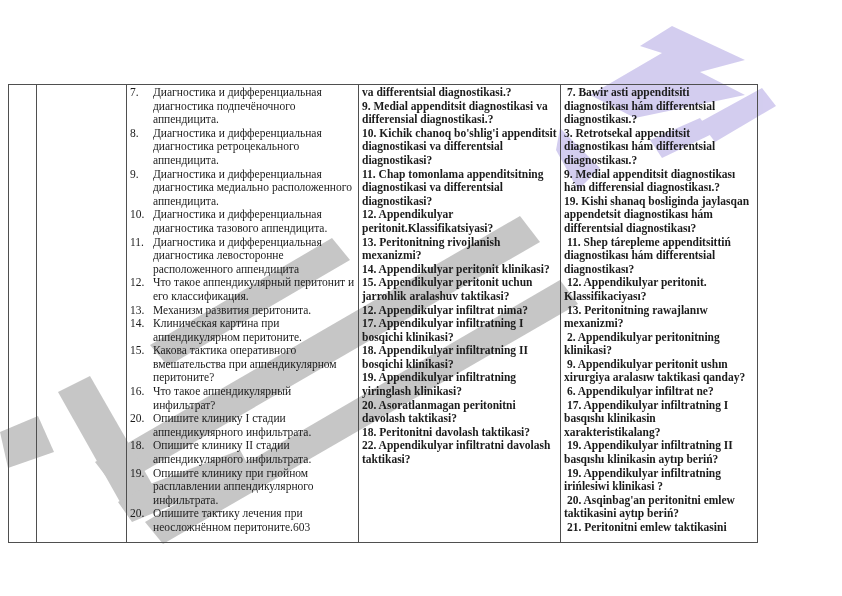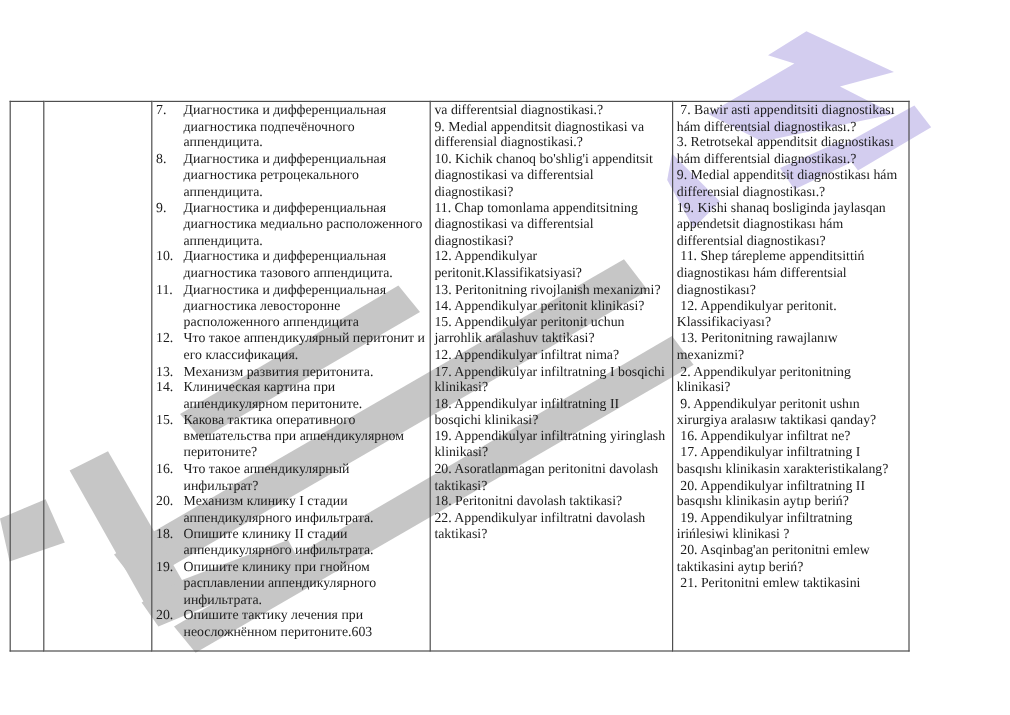--- a/index.html
+++ b/index.html
@@ -25,21 +25,21 @@
     vertical-align:top;
     padding:1px 3px 0 3px;
     height:456px;
     font-size:11.5px;
     line-height:13.6px;
     overflow:hidden;
   }
   .ru-item{display:flex;}
   .ru-num{flex:0 0 23px;}
   .ru-text{flex:1;}
-  .para{white-space:pre-wrap;}
+  .para{white-space:pre-wrap;font-weight:bold;}
 </style>
 </head>
 <body>
 
 <div class="page">
 
   <svg class="watermark" viewBox="0 0 842 596" xmlns="http://www.w3.org/2000/svg">
 
     <g fill="#cfc8ee" opacity="0.9">
       <polygon points="590,95 662,53 640,46 672,26 745,60 700,72 745,95 635,118"></polygon>
@@ -107,21 +107,21 @@
         <div class="ru-item">
               <span class="ru-num">15.</span>
               <span class="ru-text">Какова тактика оперативного вмешательства при аппендикулярном перитоните?</span>
             </div>
         <div class="ru-item">
               <span class="ru-num">16.</span>
               <span class="ru-text">Что такое аппендикулярный инфильтрат?</span>
             </div>
         <div class="ru-item">
               <span class="ru-num">20.</span>
-              <span class="ru-text">Механизм клинику I стадии аппендикулярного инфильтрата.</span>
+              <span class="ru-text">Опишите клинику I стадии аппендикулярного инфильтрата.</span>
             </div>
         <div class="ru-item">
               <span class="ru-num">18.</span>
               <span class="ru-text">Опишите клинику II стадии аппендикулярного инфильтрата.</span>
             </div>
         <div class="ru-item">
               <span class="ru-num">19.</span>
               <span class="ru-text">Опишите клинику при гнойном расплавлении аппендикулярного инфильтрата.</span>
             </div>
         <div class="ru-item">
@@ -151,23 +151,23 @@
       <td>
         <div class="para"> 7. Bawir asti appenditsiti diagnostikası hám differentsial diagnostikası.?</div>
         <div class="para">3. Retrotsekal appenditsit diagnostikası hám differentsial diagnostikası.?</div>
         <div class="para">9. Medial appenditsit diagnostikası hám differensial diagnostikası.?</div>
         <div class="para">19. Kishi shanaq bosliginda jaylasqan appendetsit diagnostikası hám differentsial diagnostikası?</div>
         <div class="para"> 11. Shep tárepleme appenditsittiń diagnostikası hám differentsial diagnostikası?</div>
         <div class="para"> 12. Appendikulyar peritonit. Klassifikaciyası?</div>
         <div class="para"> 13. Peritonitning rawajlanıw mexanizmi?</div>
         <div class="para"> 2. Appendikulyar peritonitning klinikasi?</div>
         <div class="para"> 9. Appendikulyar peritonit ushın xirurgiya aralasıw taktikasi qanday?</div>
-        <div class="para"> 16. Appendikulyar infiltrat ne?</div>
+        <div class="para"> 6. Appendikulyar infiltrat ne?</div>
         <div class="para"> 17. Appendikulyar infiltratning I basqıshı klinikasin xarakteristikalang?</div>
-        <div class="para"> 20. Appendikulyar infiltratning II basqıshı klinikasin aytıp beriń?</div>
+        <div class="para"> 19. Appendikulyar infiltratning II basqıshı klinikasin aytıp beriń?</div>
         <div class="para"> 19. Appendikulyar infiltratning irińlesiwi klinikasi ?</div>
         <div class="para"> 20. Asqinbag'an peritonitni emlew taktikasini aytıp beriń?</div>
         <div class="para"> 21. Peritonitni emlew taktikasini</div>
       </td>
     </tr>
   </tbody>
     </table>
 
 </div>
 

